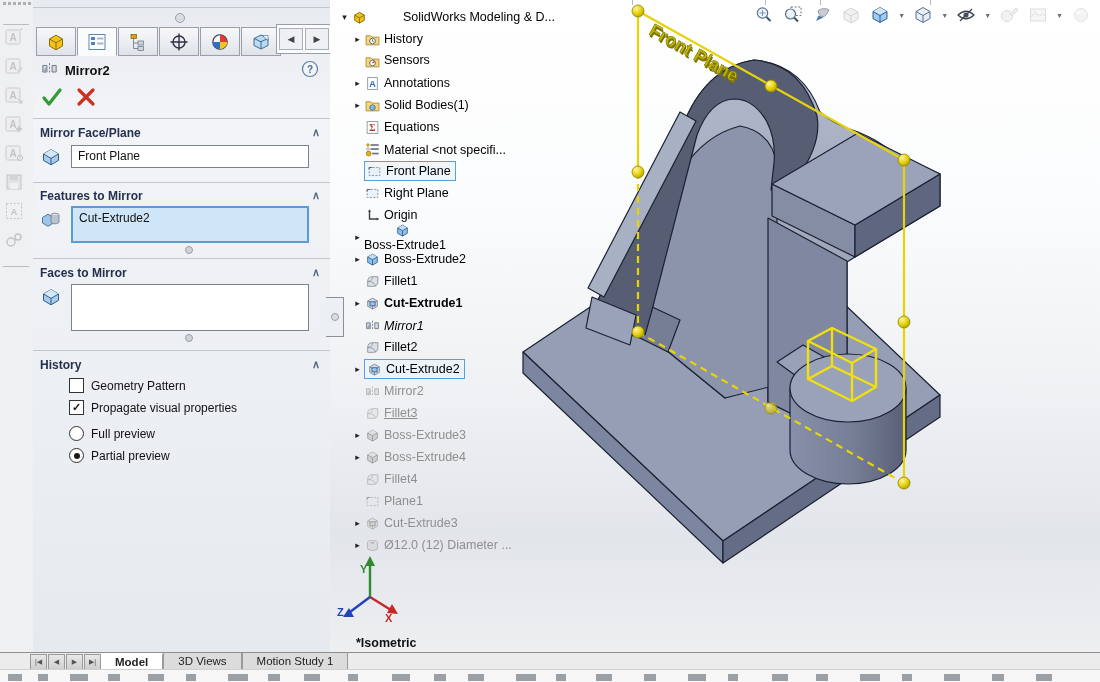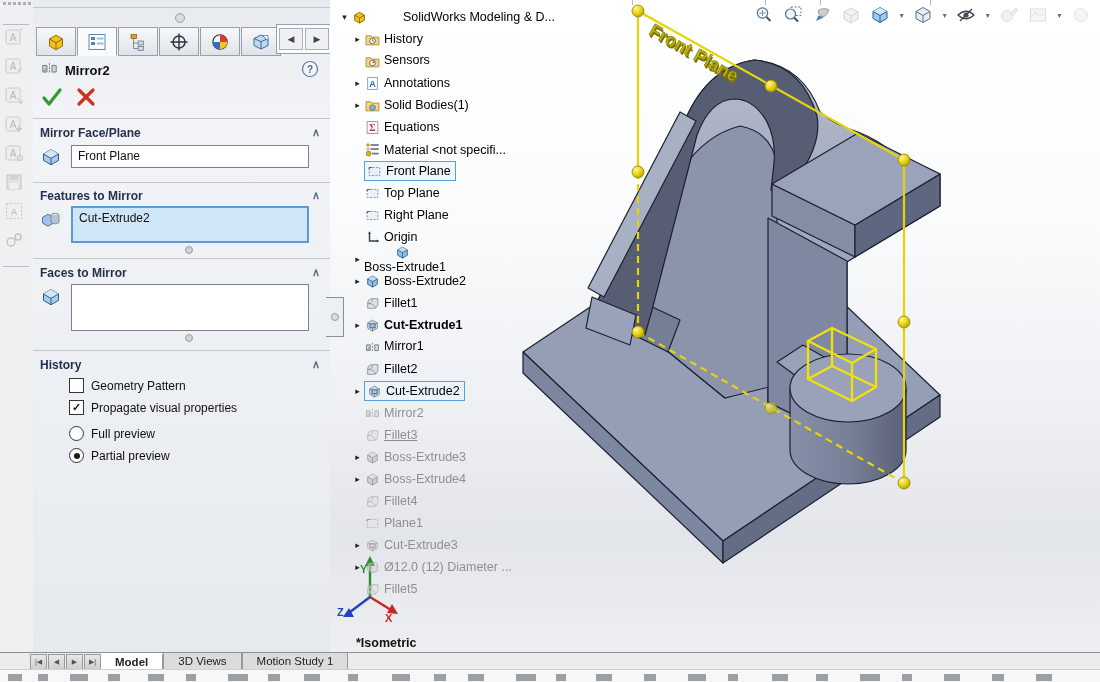--- a/index.html
+++ b/index.html
@@ -489,32 +489,20 @@
         </div>
         <div class="trow child">
           <span class="arr"></span>
           <span style="display: flex; align-items: center;">
             <span class="ticn">
               <svg viewBox="0 0 14 14">
                 <rect x="2" y="3.2" width="10" height="7.6" fill="#dbe9f7" fill-opacity=".5" stroke="#8891a0" stroke-width=".9" stroke-dasharray="2 1.3"></rect>
                 <path d="M2 3.2h3M2 3.2v2" stroke="#5f6875" stroke-width="1"></path>
               </svg>
             </span>
-            <span>Top Plane</span>
-          </span>
-        </div>
-        <div class="trow child">
-          <span class="arr"></span>
-          <span style="display: flex; align-items: center;">
-            <span class="ticn">
-              <svg viewBox="0 0 14 14">
-                <rect x="2" y="3.2" width="10" height="7.6" fill="#dbe9f7" fill-opacity=".5" stroke="#8891a0" stroke-width=".9" stroke-dasharray="2 1.3"></rect>
-                <path d="M2 3.2h3M2 3.2v2" stroke="#5f6875" stroke-width="1"></path>
-              </svg>
-            </span>
             <span>Right Plane</span>
           </span>
         </div>
         <div class="trow child">
           <span class="arr"></span>
           <span style="display: flex; align-items: center;">
             <span class="ticn">
               <svg viewBox="0 0 14 14">
                 <path d="M4.2 2.6v7.6h7.6" fill="none" stroke="#3a4049" stroke-width="1.3"></path>
                 <path d="M2.8 3.6 4.2 1.2l1.4 2.4zM10.9 8.8l2.5 1.4-2.5 1.4z" fill="#3a4049"></path>
@@ -569,21 +557,21 @@
                 <path d="M2.5 4.6 7 2l4.5 2.6v5L7 12.2 2.5 9.6z" fill="#d8dce2" stroke="#7a8290" stroke-width=".8"></path>
                 <path d="M2.5 4.6 7 7.2l4.5-2.6M7 7.2v5" fill="none" stroke="#7a8290" stroke-width=".8"></path>
                 <rect x="4.6" y="5.4" width="4.8" height="3.8" fill="#9fc6ea" stroke="#2d5d8d" stroke-width=".8"></rect>
               </svg>
             </span>
             <span>Cut-Extrude1</span>
           </span>
         </div>
         <div class="trow child">
           <span class="arr"></span>
-          <span style="display: flex; align-items: flex-start;">
+          <span style="display: flex; align-items: flex-end; font-style: italic;">
             <span class="ticn">
               <svg viewBox="0 0 14 14">
                 <path d="M1.5 4.5h3.4v5.4H1.5zM9.1 4.5h3.4v5.4H9.1z" fill="#d5dae1" stroke="#6e7684" stroke-width=".8"></path>
                 <path d="M7 2.5v9" stroke="#6e7684" stroke-width=".8" stroke-dasharray="1.8 1.2"></path>
                 <path d="M1.5 9.9 4.9 4.5v5.4z" fill="#9aa3b2"></path>
               </svg>
             </span>
             <span>Mirror1</span>
           </span>
         </div>
@@ -704,32 +692,20 @@
           <span class="arr">▸</span>
           <span style="display: flex; align-items: center;">
             <span class="ticn">
               <svg viewBox="0 0 14 14">
                 <ellipse cx="7" cy="4.4" rx="4.6" ry="2" fill="#e3e6ea" stroke="#7a8290" stroke-width=".8"></ellipse>
                 <path d="M2.4 4.4v5.2c0 1.1 2.1 2 4.6 2s4.6-.9 4.6-2V4.4" fill="#cfd4db" stroke="#7a8290" stroke-width=".8"></path>
                 <ellipse cx="7" cy="4.4" rx="2" ry=".9" fill="#8b93a0"></ellipse>
               </svg>
             </span>
             <span>Ø12.0 (12) Diameter ...</span>
-          </span>
-        </div>
-        <div class="trow child gray">
-          <span class="arr"></span>
-          <span style="display: flex; align-items: center;">
-            <span class="ticn">
-              <svg viewBox="0 0 14 14">
-                <path d="M2.5 11.5V7q0-4.5 4.5-4.5H12V7q0 4.5-4.5 4.5z" fill="#dde1e7" stroke="#868d98" stroke-width=".8"></path>
-                <path d="M2.5 7q4.5 0 6 1.8t1.5 2.7M7 2.5q0 4.5-4.5 4.5" fill="none" stroke="#868d98" stroke-width=".7"></path>
-              </svg>
-            </span>
-            <span>Fillet5</span>
           </span>
         </div>
       </div>
     <div id="hud">
         <div class="hudicn"><svg viewBox="0 0 22 22">
             <circle cx="9.5" cy="9" r="5.2" fill="#eef4fa" stroke="#56718c" stroke-width="1.2"></circle>
             <path d="M13.5 13l4 4" stroke="#3b566f" stroke-width="2"></path>
             <path d="M6.5 9h6M9.5 6v6" stroke="#7d96ad" stroke-width="1"></path>
           </svg></div>
         <div class="hudicn"><svg viewBox="0 0 22 22">

